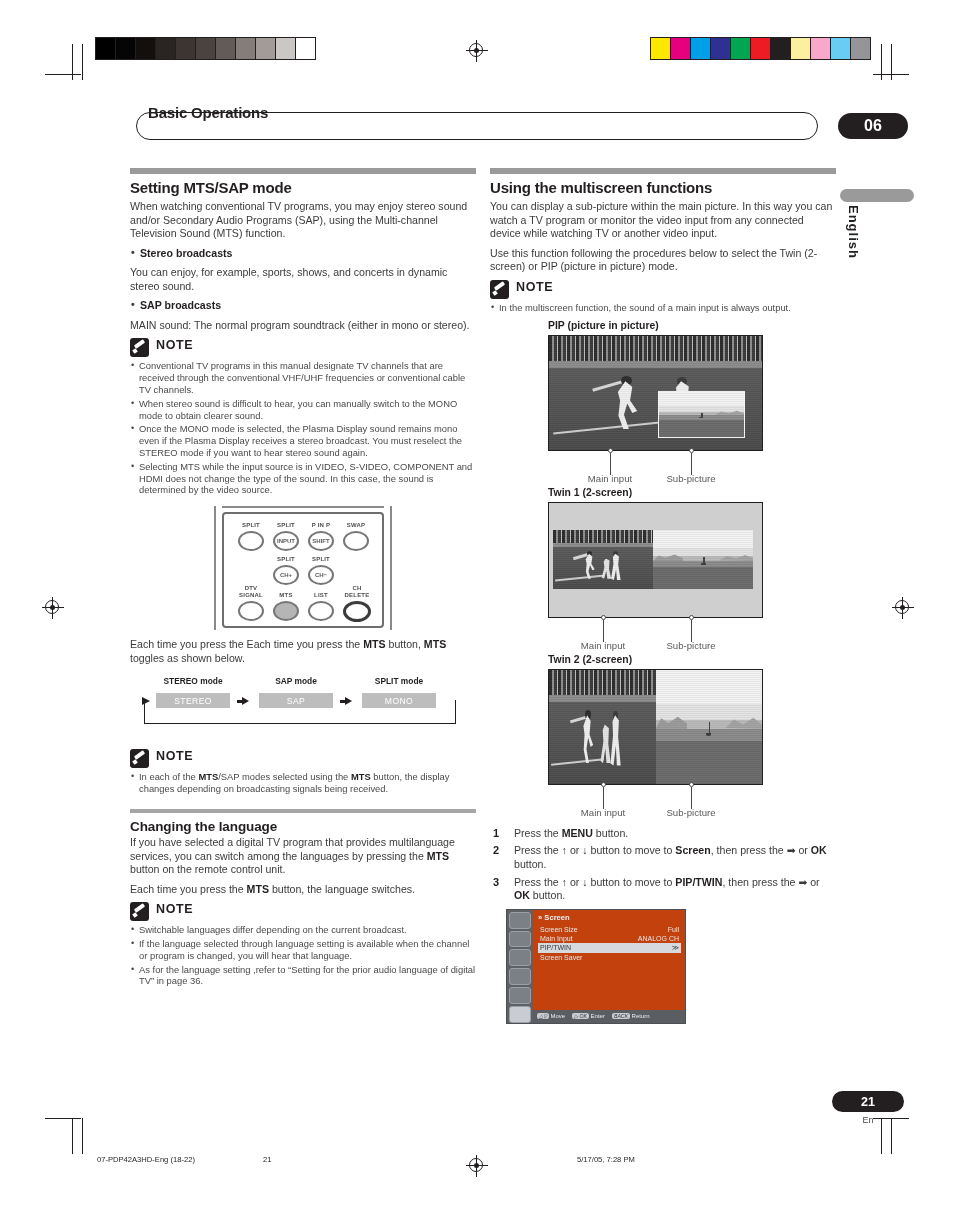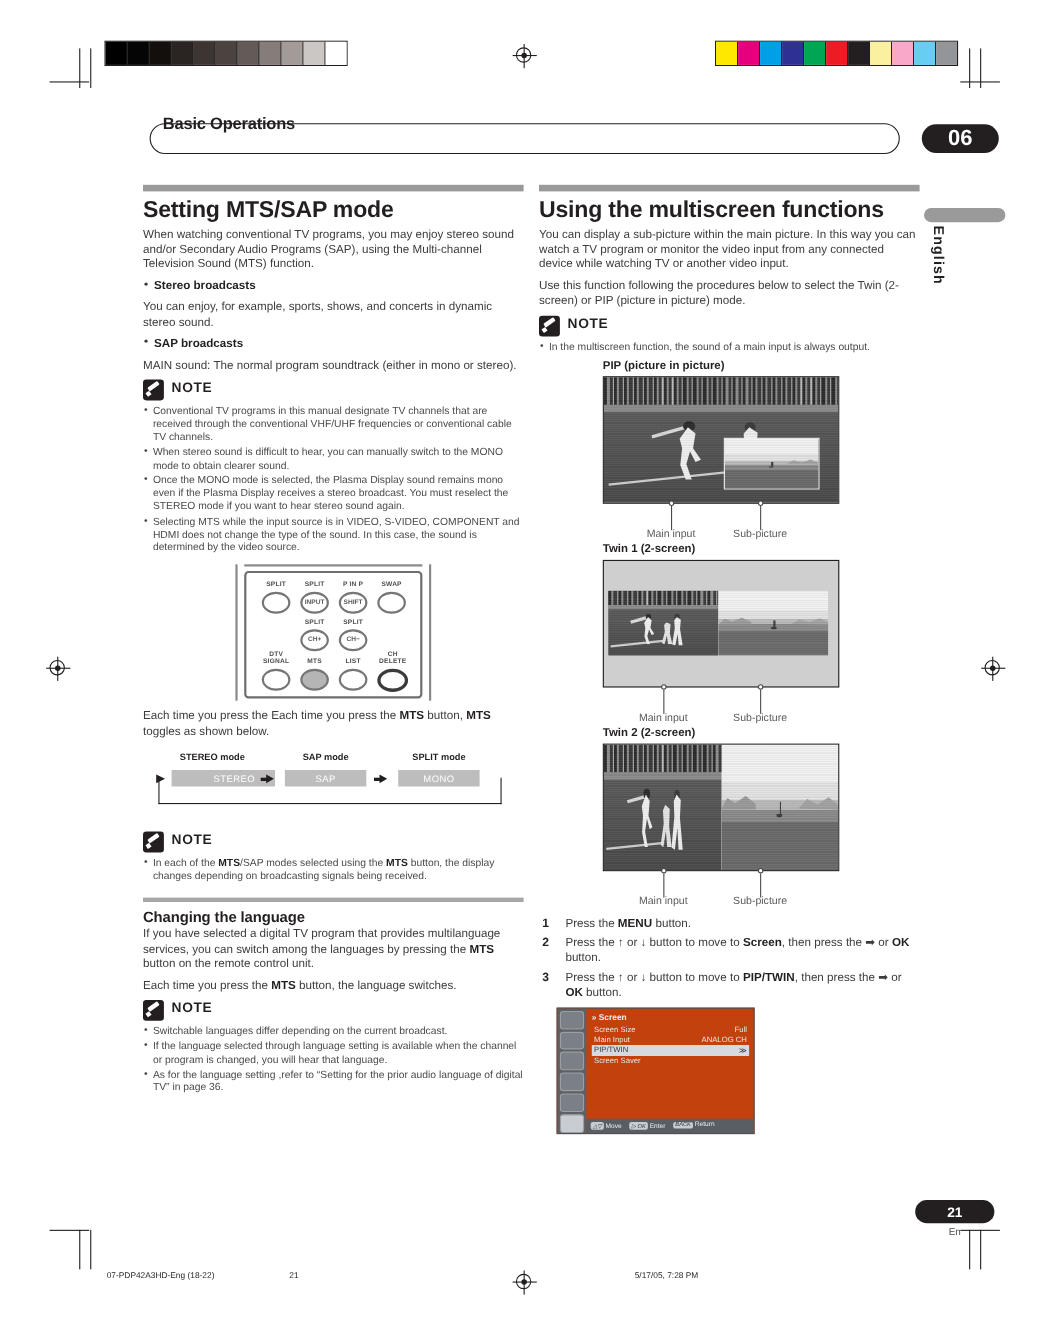--- a/index.html
+++ b/index.html
@@ -15,33 +15,33 @@
   .reg span{position:absolute;left:3px;top:3px;width:14px;height:14px;border:1px solid #231f20;border-radius:50%;box-sizing:border-box;}
   .reg span:after{content:"";position:absolute;left:4px;top:4px;width:5px;height:5px;background:#231f20;border-radius:50%;}
 
   .barstrip{position:absolute;display:flex;border:1px solid #231f20;}
   .barstrip i{display:block;width:19px;height:21px;border-right:1px solid #231f20;}
   .barstrip i:last-child{border-right:none;}
 
   
   .chapter-bar{position:absolute;left:136px;top:112px;width:682px;height:28px;border:1.4px solid #231f20;border-radius:14px;box-sizing:border-box;}
   .chapter-title{position:absolute;left:148px;top:104px;font-size:15px;font-weight:bold;letter-spacing:-.2px;}
-  .chapter-num{position:absolute;left:838px;top:113px;width:70px;height:26px;background:#231f20;border-radius:13px;color:#fff;font-size:20px;font-weight:bold;display:flex;align-items:center;justify-content:center;}
+  .chapter-num{position:absolute;left:838px;top:113px;width:70px;height:26px;background:#231f20;border-radius:13px;color:#fff;font-size:16px;font-weight:bold;display:flex;align-items:center;justify-content:center;}
 
   .lang-pill{position:absolute;left:840px;top:189px;width:74px;height:13px;background:#9a9a9a;border-radius:7px;}
   .lang-tab{position:absolute;left:843px;top:205px;width:18px;font-size:13px;font-weight:bold;letter-spacing:1px;writing-mode:vertical-rl;text-orientation:mixed;}
 
   
   .col{position:absolute;width:346px;}
   .col.left{left:130px;top:168px;}
   .col.right{left:490px;top:168px;}
 
   .rule{height:6px;background:#9a9a9a;margin-bottom:5px;}
   .rule.thin{height:4px;background:#a6a6a6;margin-top:14px;}
-  h2{font-size:21px;font-weight:bold;margin:0 0 4px;letter-spacing:-.2px;}
+  h2{font-size:15px;font-weight:bold;margin:0 0 4px;letter-spacing:-.2px;}
   h3{font-size:13.5px;font-weight:bold;margin:6px 0 2px;letter-spacing:-.1px;}
   p{font-size:10.6px;line-height:13.6px;margin:0 0 6px;color:#3b3b3b;}
   p.tight{margin-bottom:3px;}
   b{color:#231f20;}
 
   ul.bul{list-style:none;margin:0 0 6px;padding:0;}
   ul.bul li{font-size:10.6px;line-height:13.4px;color:#3b3b3b;padding-left:10px;position:relative;margin-bottom:1px;}
   ul.bul li:before{content:"•";position:absolute;left:1px;top:-1px;color:#3b3b3b;}
   ul.bul li.strong{font-weight:bold;color:#231f20;}
 
@@ -259,21 +259,21 @@
       <div class="rbtn" style="left:129px;top:95px;width:28px;height:21px;border-width:3px;border-color:#3b3b3b;"></div>
     </div>
 
     <p class="tight">Each time you press the <span id="toggleIntro">Each time you press the <b>MTS</b> button, <b>MTS</b> toggles as shown below.</span></p>
 
     <div class="flow">
       <div class="loop"></div>
       <div class="loop-arrow"></div>
 
       <div class="cap" style="left:18px;">STEREO mode</div>
-      <div class="cell" style="left:18px;padding-left:20px;">STEREO</div>
+      <div class="cell" style="left:18px;">STEREO</div>
 
       <div class="arrow" style="left:99px;"></div>
 
       <div class="cap" style="left:121px;">SAP mode</div>
       <div class="cell" style="left:121px;">SAP</div>
 
       <div class="arrow" style="left:202px;"></div>
 
       <div class="cap" style="left:224px;">SPLIT mode</div>
       <div class="cell" style="left:224px;">MONO</div>

